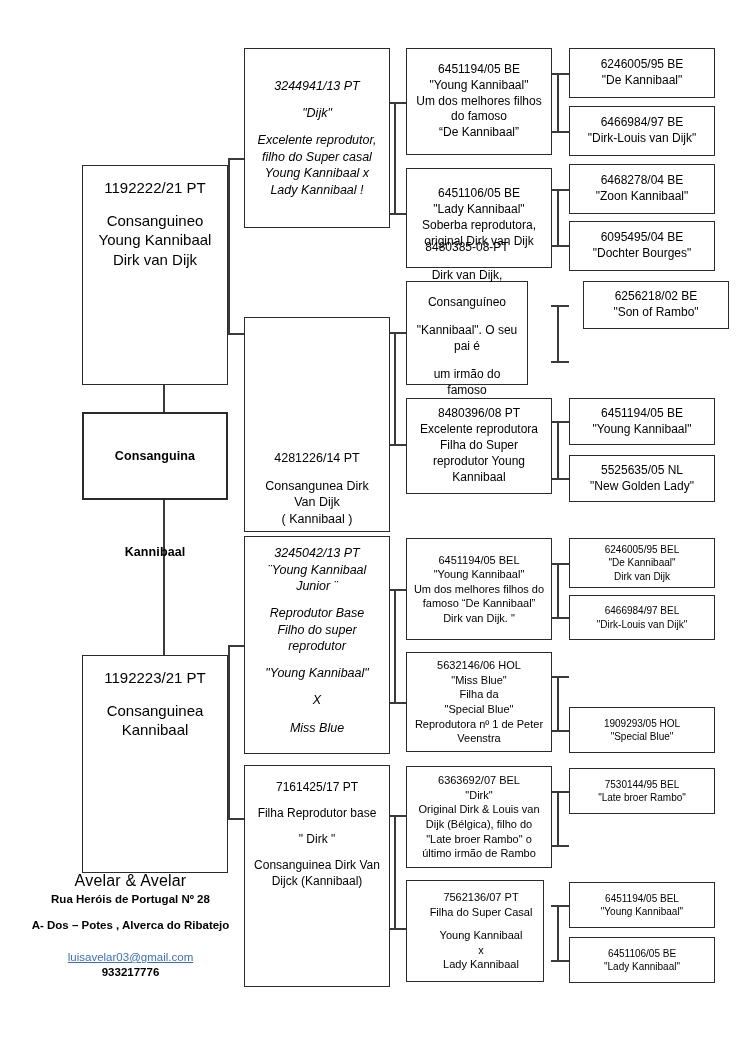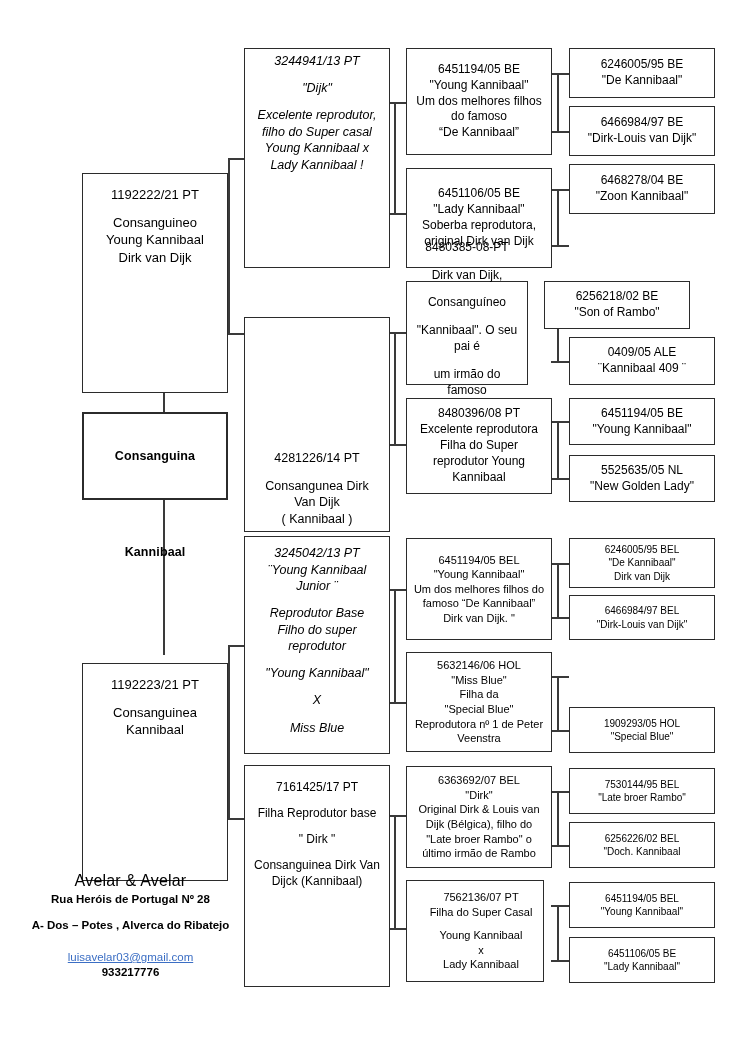--- a/index.html
+++ b/index.html
@@ -34,21 +34,21 @@
   }
   .box .ln { display: block; width: 100%; }
   .box .gap { display: block; height: 0.85em; }
 
   .b-sub {
     border-width: 2.5px;
     font-weight: bold;
     font-size: 12.5px;
     letter-spacing: .1px;
   }
-  .b-gp { font-size: 13px; margin-top: 8px; }
+  .b-gp { font-size: 15px; }
   .b-gg { font-size: 12.5px; font-style: italic; }
   .b-gg2 { font-size: 12.5px; }
   .b-gen3 { font-size: 12px; }
   .b-gen4 { font-size: 11px; }
   .b-gen4s { font-size: 10px; }
 
   .conn {
     position: absolute;
     background: #3a3a3a;
     z-index: 1;
@@ -173,21 +173,21 @@
     <span class="ln">Dirk van Dijk</span>
   </div>
 
   <div class="box b-gp" style="left:82px; top:655px; width:146px; height:218px; justify-content:flex-start; padding-top:12px;">
     <span class="ln">1192223/21 PT</span>
     <span class="gap"></span>
     <span class="ln">Consanguinea</span>
     <span class="ln">Kannibaal</span>
   </div>
 
-  <div class="box b-gg" style="left:244px; top:48px; width:146px; height:220px; justify-content:flex-start; ">
+  <div class="box b-gg" style="left:244px; top:48px; width:146px; height:180px; justify-content:center; ">
     <span class="ln">3244941/13 PT</span>
     <span class="gap"></span>
     <span class="ln">"Dijk"</span>
     <span class="gap"></span>
     <span class="ln">Excelente reprodutor, filho do Super casal Young Kannibaal x Lady Kannibaal !</span>
   </div>
 
   <div class="box b-gg2" style="left:244px; top:281px; width:146px; height:215px; justify-content:flex-end; padding-top:14px;margin-top:36px;">
     <span class="ln">4281226/14 PT</span>
     <span class="gap"></span>
@@ -295,27 +295,27 @@
     <span class="ln">"De Kannibaal"</span>
   </div>
   <div class="box b-gen3" style="left:569px; top:106px; width:146px; height:50px;">
     <span class="ln">6466984/97 BE</span>
     <span class="ln">"Dirk-Louis van Dijk"</span>
   </div>
   <div class="box b-gen3" style="left:569px; top:164px; width:146px; height:50px;">
     <span class="ln">6468278/04 BE</span>
     <span class="ln">"Zoon Kannibaal"</span>
   </div>
-  <div class="box b-gen3" style="left:544px; top:281px; width:146px; height:48px;">
+  <div class="box b-gen3" style="left:569px; top:221px; width:146px; height:50px;">
+    <span class="ln">6095495/04 BE</span>
+    <span class="ln">"Dochter Bourges"</span>
+  </div>
+  <div class="box b-gen3" style="left:583px; top:281px; width:146px; height:48px;">
     <span class="ln">6256218/02 BE</span>
     <span class="ln">"Son of Rambo"</span>
-  </div>
-  <div class="box b-gen3" style="left:569px; top:337px; width:146px; height:48px;">
-    <span class="ln">0409/05 ALE</span>
-    <span class="ln">¨Kannibaal 409 ¨</span>
   </div>
   <div class="box b-gen3" style="left:569px; top:398px; width:146px; height:47px;">
     <span class="ln">6451194/05 BE</span>
     <span class="ln">"Young Kannibaal"</span>
   </div>
   <div class="box b-gen3" style="left:569px; top:455px; width:146px; height:47px;">
     <span class="ln">5525635/05 NL</span>
     <span class="ln">"New Golden Lady"</span>
   </div>
   <div class="box b-gen4s" style="left:569px; top:538px; width:146px; height:50px;">
@@ -327,24 +327,20 @@
     <span class="ln">6466984/97 BEL</span>
     <span class="ln">"Dirk-Louis van Dijk"</span>
   </div>
   <div class="box b-gen4s" style="left:569px; top:707px; width:146px; height:46px;">
     <span class="ln">1909293/05 HOL</span>
     <span class="ln">"Special Blue"</span>
   </div>
   <div class="box b-gen4s" style="left:569px; top:768px; width:146px; height:46px;">
     <span class="ln">7530144/95 BEL</span>
     <span class="ln">"Late broer Rambo"</span>
-  </div>
-  <div class="box b-gen4s" style="left:569px; top:822px; width:146px; height:46px;">
-    <span class="ln">6256226/02 BEL</span>
-    <span class="ln">"Doch. Kannibaal</span>
   </div>
   <div class="box b-gen4s" style="left:569px; top:882px; width:146px; height:46px;">
     <span class="ln">6451194/05 BEL</span>
     <span class="ln">"Young Kannibaal"</span>
   </div>
   <div class="box b-gen4s" style="left:569px; top:937px; width:146px; height:46px;">
     <span class="ln">6451106/05 BE</span>
     <span class="ln">"Lady Kannibaal"</span>
   </div>
 

